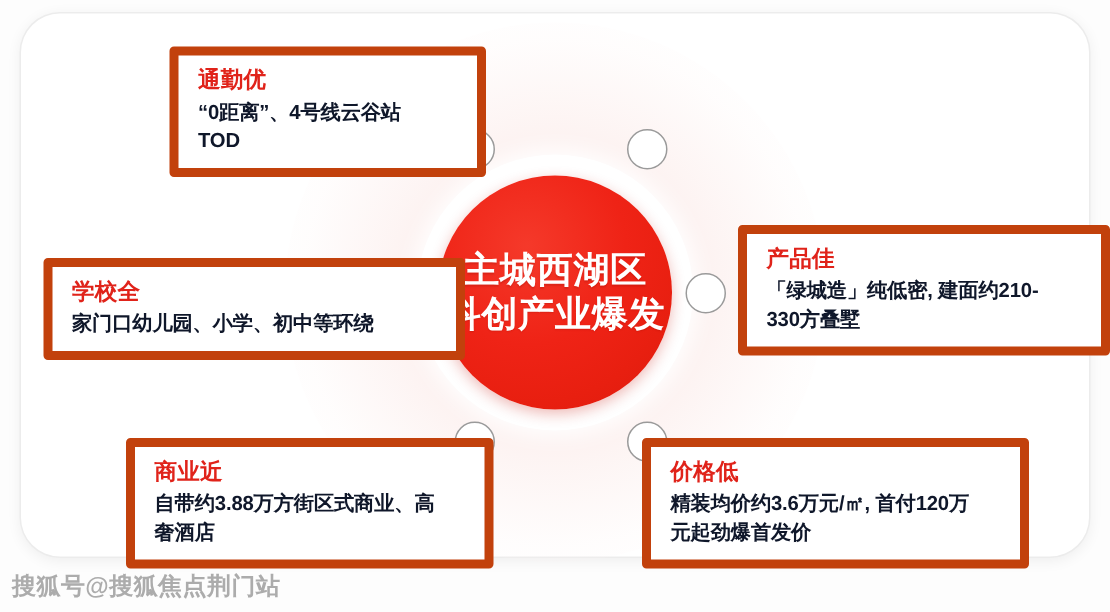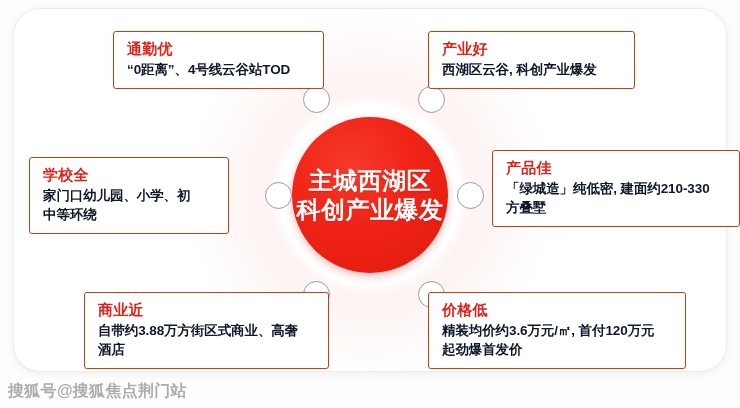--- a/index.html
+++ b/index.html
@@ -95,21 +95,21 @@
   .node-tr { left: 418px; top: 86px; }
   .node-l  { left: 265px; top: 182px; }
   .node-r  { left: 457px; top: 182px; }
   .node-bl { left: 303px; top: 281px; }
   .node-br { left: 418px; top: 281px; }
 
   
   .box {
     position: absolute;
     background: #ffffff;
-    border: 1px solid #c2410c;
+    border: 6px solid #c2410c;
     border-radius: 3px;
     padding: 7px 25px 9px 13px;
     box-sizing: border-box;
   }
   .box-title {
     color: #e0231a;
     font-weight: bold;
     font-size: 15px;
     line-height: 19px;
     margin-bottom: 2px;
@@ -118,21 +118,21 @@
   .box-body {
     color: #0f172a;
     font-weight: bold;
     font-size: 13.5px;
     line-height: 19px;
     letter-spacing: -0.1px;
   }
 
   .box-commute  { left: 113px; top: 31px;  width: 211px; }
   .box-industry { left: 428px; top: 31px;  width: 207px; }
-  .box-school   { left: 29px;  top: 157px; width: 200px; }
+  .box-school   { left: 29px;  top: 172px; width: 281px; }
   .box-product  { left: 492px; top: 150px; width: 248px; }
   .box-business { left: 84px;  top: 292px; width: 245px; }
   .box-price    { left: 428px; top: 292px; width: 258px; }
 
   
   .watermark {
     position: absolute;
     left: 8px;
     top: 381px;
     color: #9b9b9b;
@@ -162,24 +162,20 @@
   <div class="node node-l"></div>
   <div class="node node-r"></div>
   <div class="node node-bl"></div>
   <div class="node node-br"></div>
 
   <div class="box box-commute">
     <div class="box-title">通勤优</div>
     <div class="box-body">“0距离”、4号线云谷站TOD</div>
   </div>
 
-  <div class="box box-industry">
-    <div class="box-title">产业好</div>
-    <div class="box-body">西湖区云谷, 科创产业爆发</div>
-  </div>
 
   <div class="box box-school">
     <div class="box-title">学校全</div>
     <div class="box-body">家门口幼儿园、小学、初中等环绕</div>
   </div>
 
   <div class="box box-product">
     <div class="box-title">产品佳</div>
     <div class="box-body">「绿城造」纯低密, 建面约210-330方叠墅</div>
   </div>

